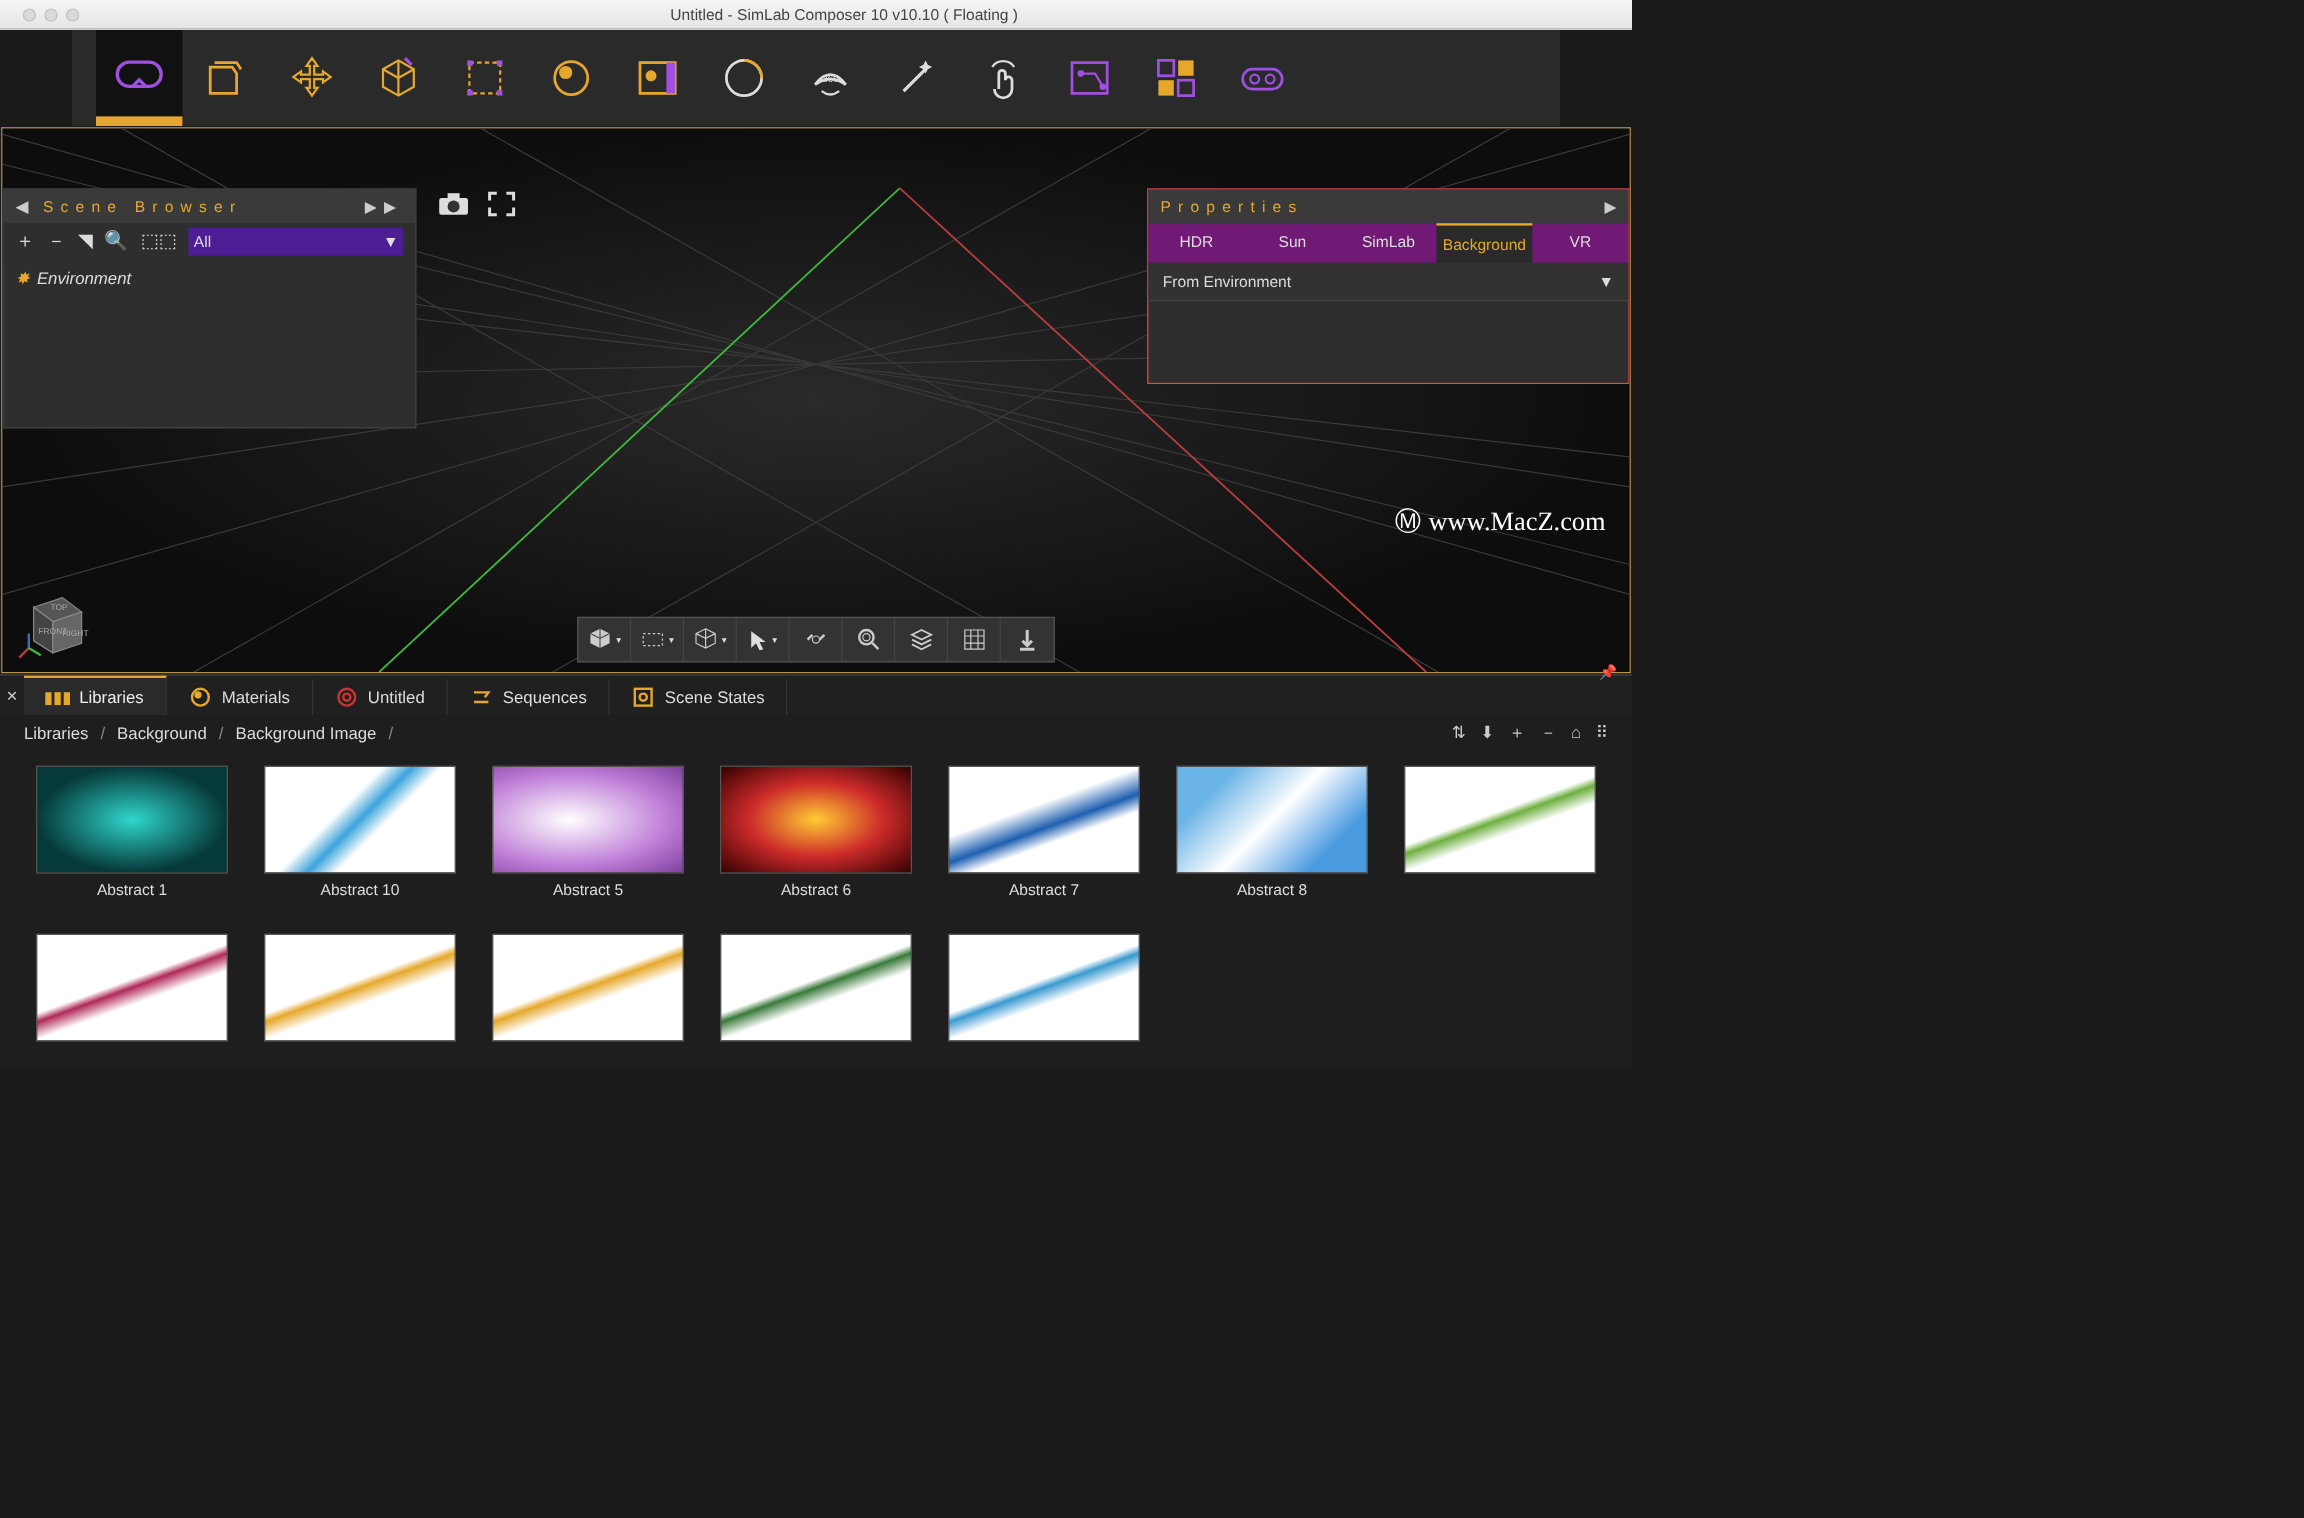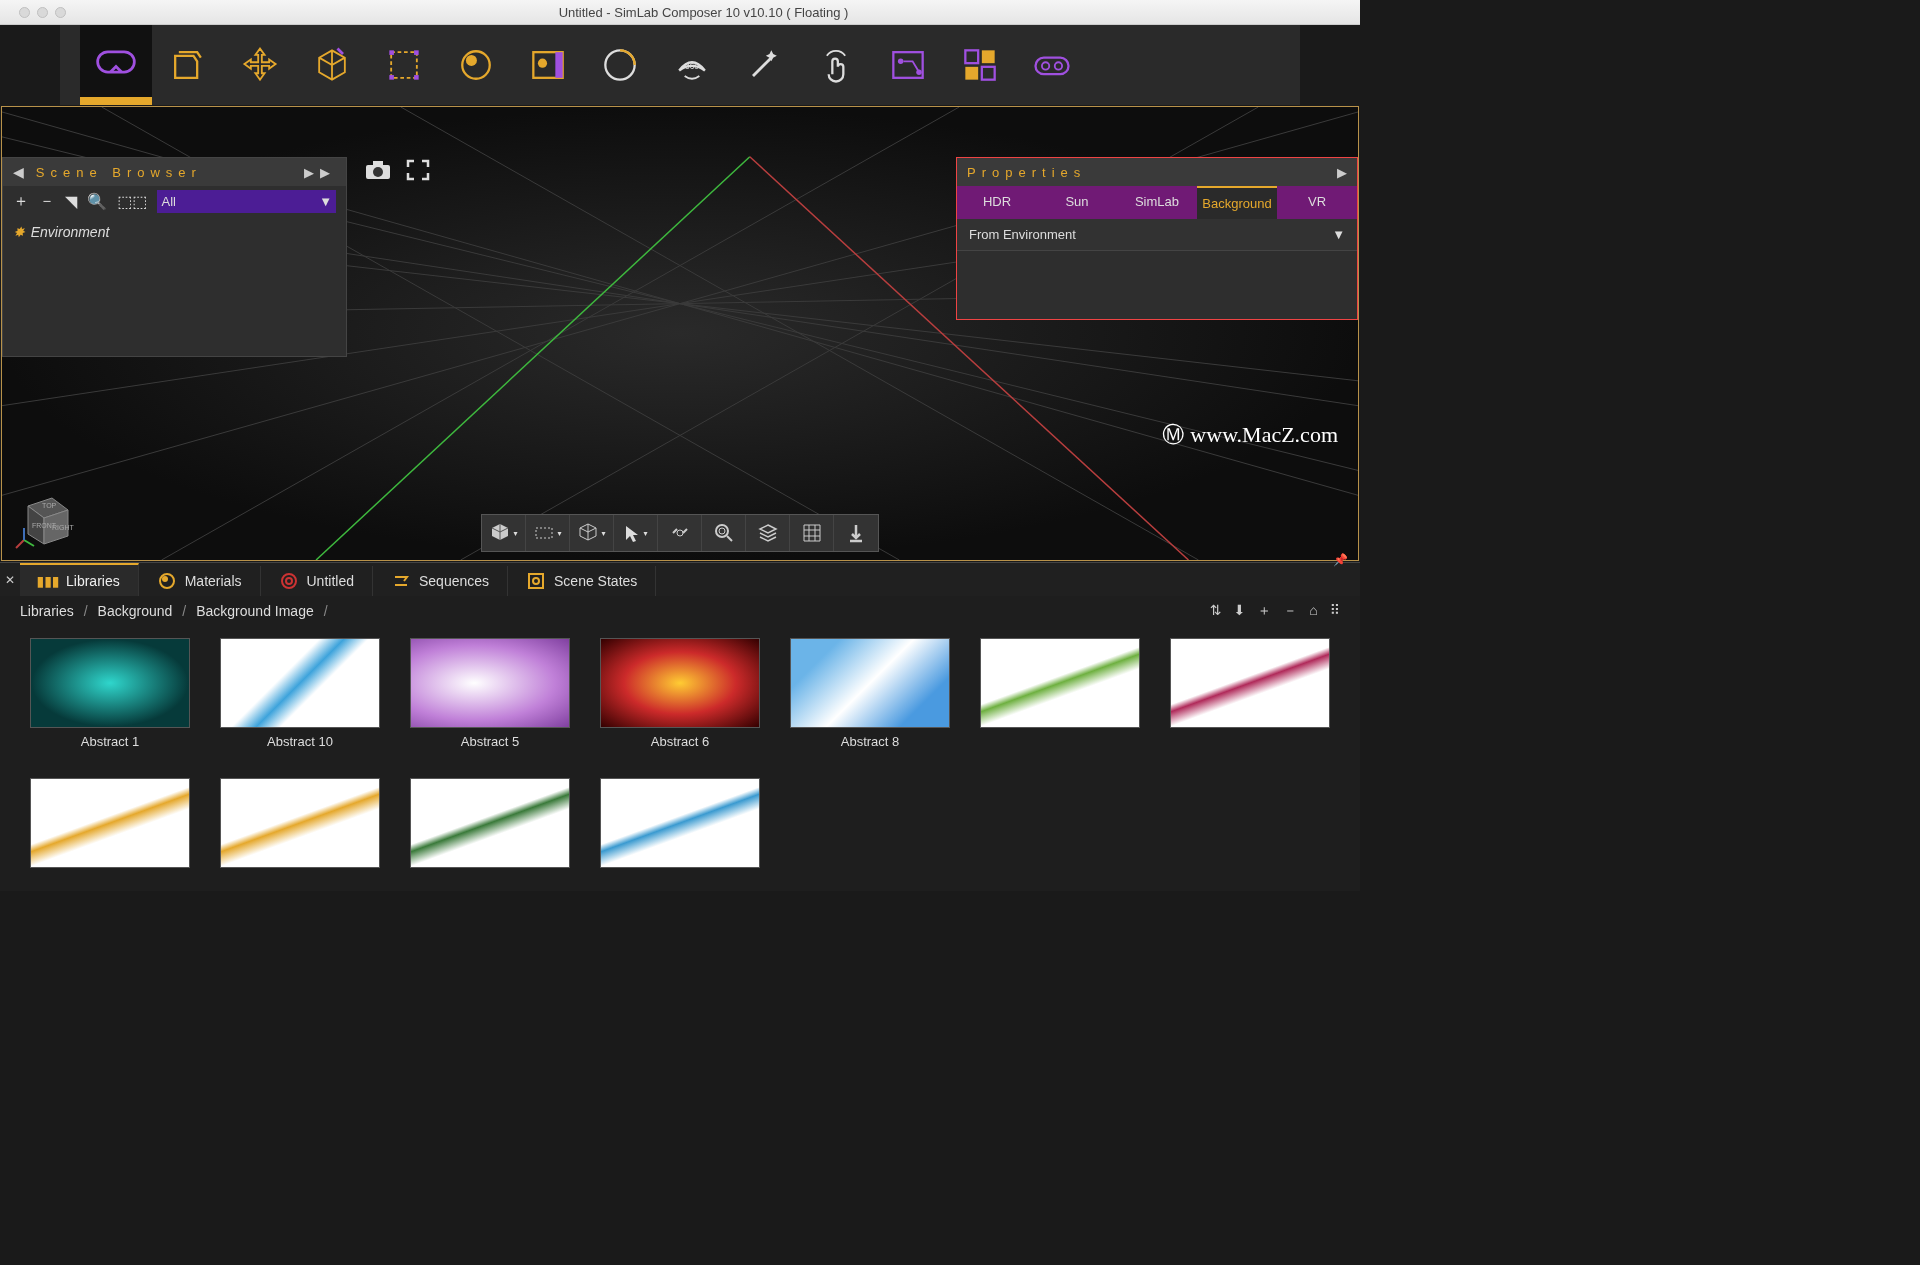--- a/index.html
+++ b/index.html
@@ -438,20 +438,24 @@
     </div>
   <div class="lib-item">
       <div class="thumb t2"></div>
       <span class="lbl">Abstract 5</span>
     </div>
   <div class="lib-item">
       <div class="thumb t3"></div>
       <span class="lbl">Abstract 6</span>
     </div>
   <div class="lib-item">
+      <div class="thumb t4"></div>
+      <span class="lbl">Abstract 7</span>
+    </div>
+  <div class="lib-item">
       <div class="thumb t5"></div>
       <span class="lbl">Abstract 8</span>
     </div>
   <div class="lib-item">
       <div class="thumb t6"></div>
       <span class="lbl"></span>
     </div>
   <div class="lib-item">
       <div class="thumb t7"></div>
       <span class="lbl"></span>

